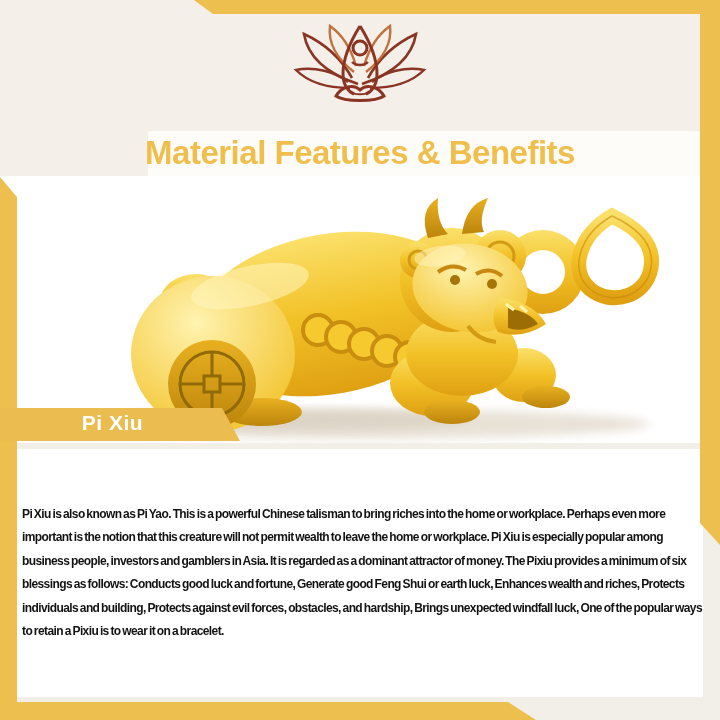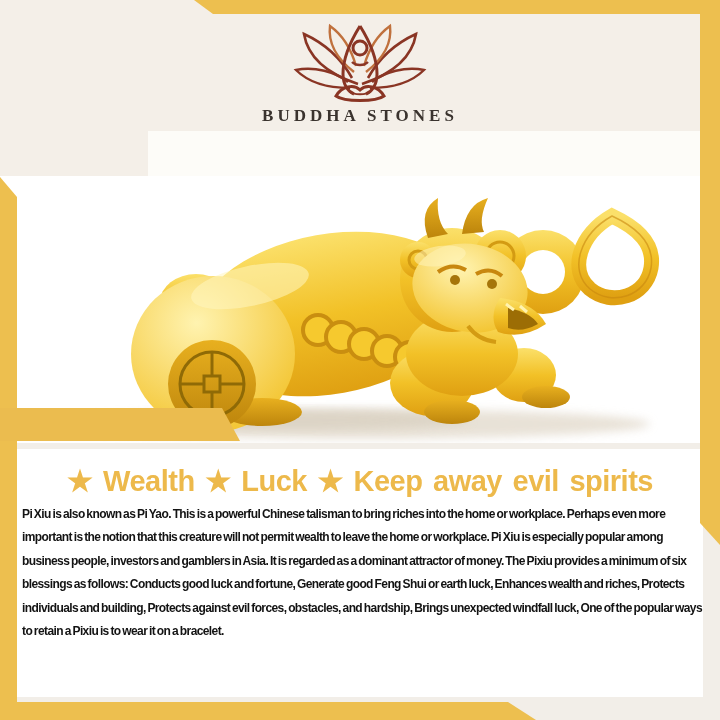--- a/index.html
+++ b/index.html
@@ -71,23 +71,23 @@
 
       <path d="M80,4 C70,20 63,38 63,52 C63,64 69,70 74,72" stroke="#8a3524" stroke-width="3" fill="none"></path>
       <path d="M80,4 C90,20 97,38 97,52 C97,64 91,70 86,72" stroke="#8a3524" stroke-width="3" fill="none"></path>
       <circle cx="80" cy="26" r="7" stroke="#8a3524" stroke-width="3" fill="none"></circle>
       <path d="M72,40 C76,44 84,44 88,40" stroke="#8a3524" stroke-width="2.4" fill="none"></path>
 
       <path d="M56,74 C62,64 74,62 80,68 C86,62 98,64 104,74 C96,80 64,80 56,74 Z" stroke="#8a3524" stroke-width="3" fill="none"></path>
       <path d="M70,70 C74,73 86,73 90,70" stroke="#8a3524" stroke-width="2" fill="none"></path>
     </svg>
   </div>
-  <div class="brand-name">BUDDHA STONES</div>
 
   <div class="heading-band"></div>
+  <div class="page-title">Material Features &amp; Benefits</div>
 
   <div class="photo-area">
     <svg width="720" height="267" viewBox="0 0 720 267">
       <defs>
         <linearGradient id="goldBody" x1="0" y1="0" x2="0" y2="1">
           <stop offset="0" stop-color="#fbe06a"></stop>
           <stop offset="0.5" stop-color="#f2c127"></stop>
           <stop offset="1" stop-color="#dfa012"></stop>
         </linearGradient>
         <linearGradient id="goldDark" x1="0" y1="0" x2="0" y2="1">
@@ -165,23 +165,23 @@
         <path d="M468,150 q10,14 28,16" stroke="#d39b13" stroke-width="4" fill="none"></path>
       </g>
 
       <ellipse cx="250" cy="110" rx="60" ry="20" fill="#fff6c0" opacity="0.55" transform="rotate(-12 250 110)"></ellipse>
       <ellipse cx="440" cy="80" rx="26" ry="10" fill="#fff6c0" opacity="0.5" transform="rotate(-8 440 80)"></ellipse>
     </svg>
   </div>
 
   <div class="lower-cream"></div>
   <div class="content-panel"></div>
-  <div class="benefit-headline">★  Wealth ★  Luck ★  Keep away evil spirits</div>
   <div class="benefit-body">Pi Xiu is also known as Pi Yao. This is a powerful Chinese talisman to bring riches into the home or workplace. Perhaps even more important is the notion that this creature will not permit wealth to leave the home or workplace. Pi Xiu is especially popular among business people, investors and gamblers in Asia. It is regarded as a dominant attractor of money. The Pixiu provides a minimum of six blessings as follows: Conducts good luck and fortune, Generate good Feng Shui or earth luck, Enhances wealth and riches, Protects individuals and building, Protects against evil forces, obstacles, and hardship, Brings unexpected windfall luck, One of the popular ways to retain a Pixiu is to wear it on a bracelet.</div>
 
   <div class="gold top-bar"></div>
   <div class="gold right-strip"></div>
   <div class="gold left-strip"></div>
   <div class="gold bottom-bar"></div>
 
   <div class="pixiu-banner"></div>
+  <div class="pixiu-label">Pi Xiu</div>
 
 </div>
 
 </body></html>

